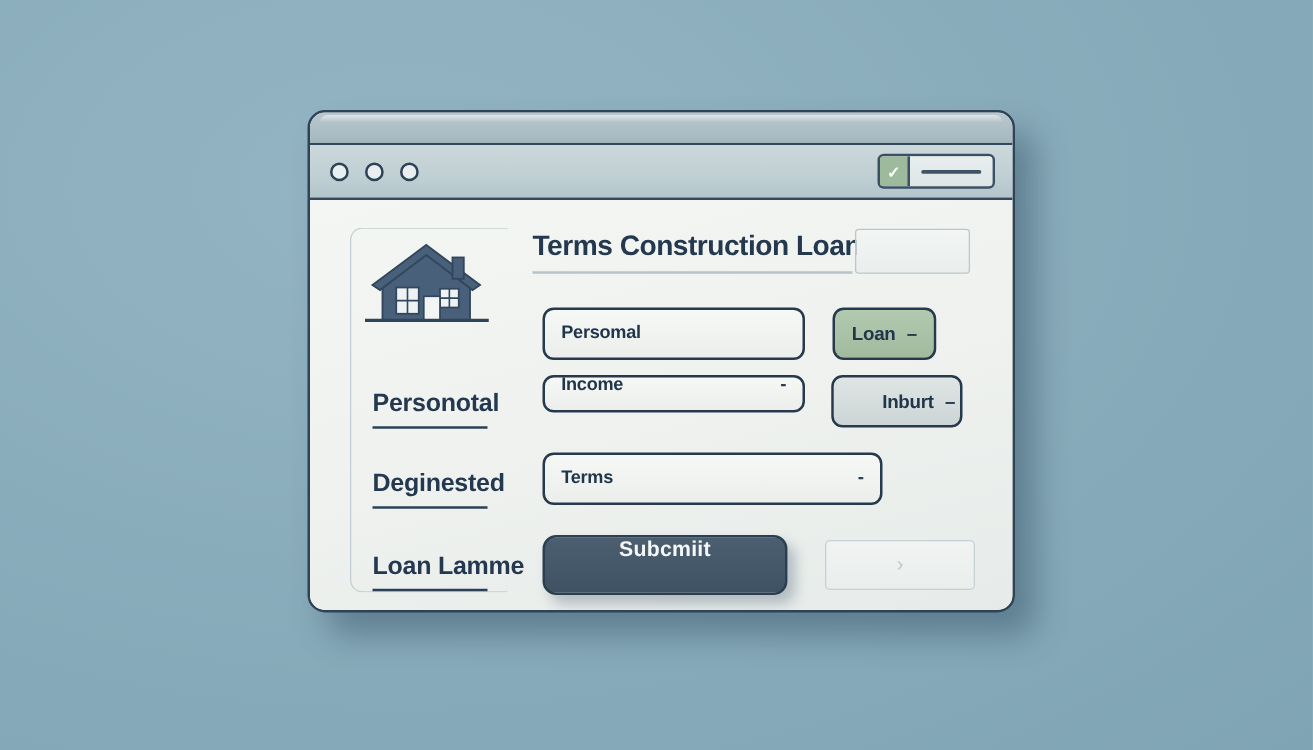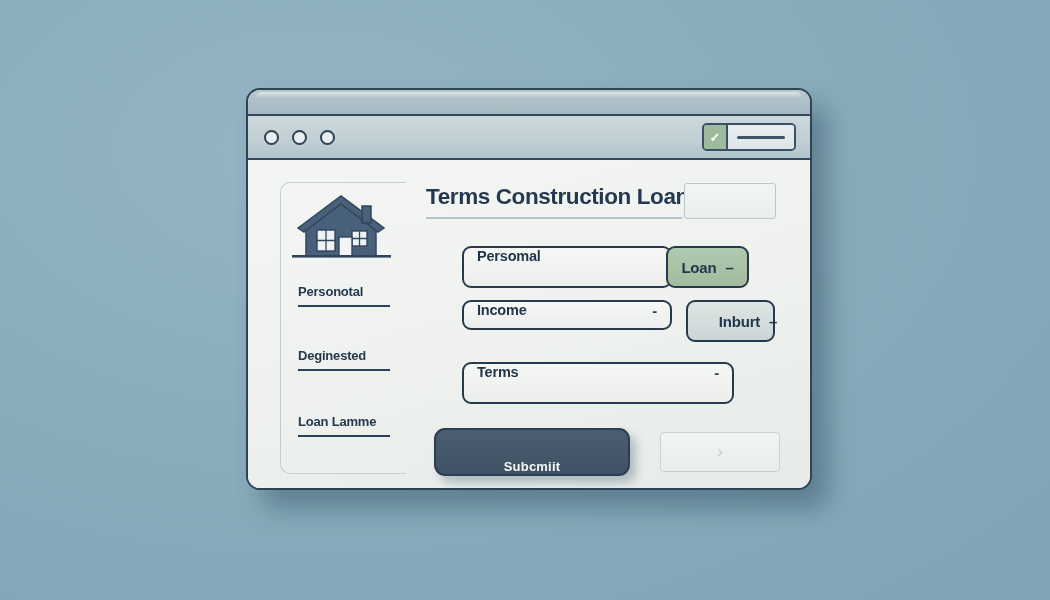--- a/index.html
+++ b/index.html
@@ -120,24 +120,25 @@
     position: absolute;
     left: 38px;
     top: 30px;
     width: 110px;
     height: 78px;
   }
   .sidebar-label {
     position: absolute;
     left: 50px;
     color: #24394f;
-    font-size: 13px;
+    font-size: 20px;
     font-weight: bold;
     letter-spacing: -0.2px;
     white-space: nowrap;
+    margin-top: 28px;
   }
   .sidebar-label::after {
     content: "";
     position: absolute;
     left: 0;
     bottom: -8px;
     width: 92px;
     height: 2px;
     background: #2c4157;
   }
@@ -181,27 +182,26 @@
     background: linear-gradient(180deg, #f2f5f3, #eaeeec);
   }
 
   .field {
     position: absolute;
     border: 2px solid #27394c;
     border-radius: 9px;
     background: linear-gradient(180deg, #f6f8f6 0%, #eceeeb 100%);
     box-sizing: border-box;
     display: flex;
-    align-items: flex-start;
-    padding: 0 13px;
+    align-items: flex-end;
+    padding: 12px 13px;
     color: #21364b;
     font-size: 14.5px;
     font-weight: bold;
     letter-spacing: -0.2px;
-    margin-left: 28px;
   }
   .field .caret {
     margin-left: auto;
     font-size: 15px;
     color: #2b4055;
     font-weight: bold;
   }
   .f-personal { left: 186px; top: 86px; width: 210px; height: 42px; }
   .f-income   { left: 186px; top: 140px; width: 210px; height: 30px; }
   .f-terms    { left: 186px; top: 202px; width: 272px; height: 42px; }
@@ -218,39 +218,39 @@
     color: #21364b;
     font-size: 15px;
     font-weight: bold;
     letter-spacing: -0.2px;
   }
   .btn-loan {
     left: 418px; top: 86px; width: 83px; height: 42px;
     background: linear-gradient(180deg, #b1c9ae 0%, #a2bb9f 100%);
   }
   .btn-inburt {
-    left: 438px; top: 140px; width: 89px; height: 42px;
+    left: 417px; top: 140px; width: 105px; height: 42px;
     background: linear-gradient(180deg, #dfe5e4 0%, #ccd5d6 100%);
     padding-left: 35px;
   }
   .submit {
     position: absolute;
     left: 186px;
     top: 268px;
     width: 196px;
     height: 48px;
     border-radius: 11px;
     border: 2px solid #2b3f51;
     background: linear-gradient(180deg, #4c5f70 0%, #3f5263 100%);
     color: #f4f7f7;
-    font-size: 13px;
+    font-size: 17px;
     font-weight: bold;
     letter-spacing: 0.2px;
     display: flex;
-    align-items: flex-end;
+    align-items: flex-start;
     justify-content: center;
     box-shadow: 6px 7px 10px rgba(45,70,92,0.30);
     box-sizing: border-box;
   }
   .next-panel {
     position: absolute;
     left: 412px;
     top: 272px;
     width: 118px;
     height: 38px;

